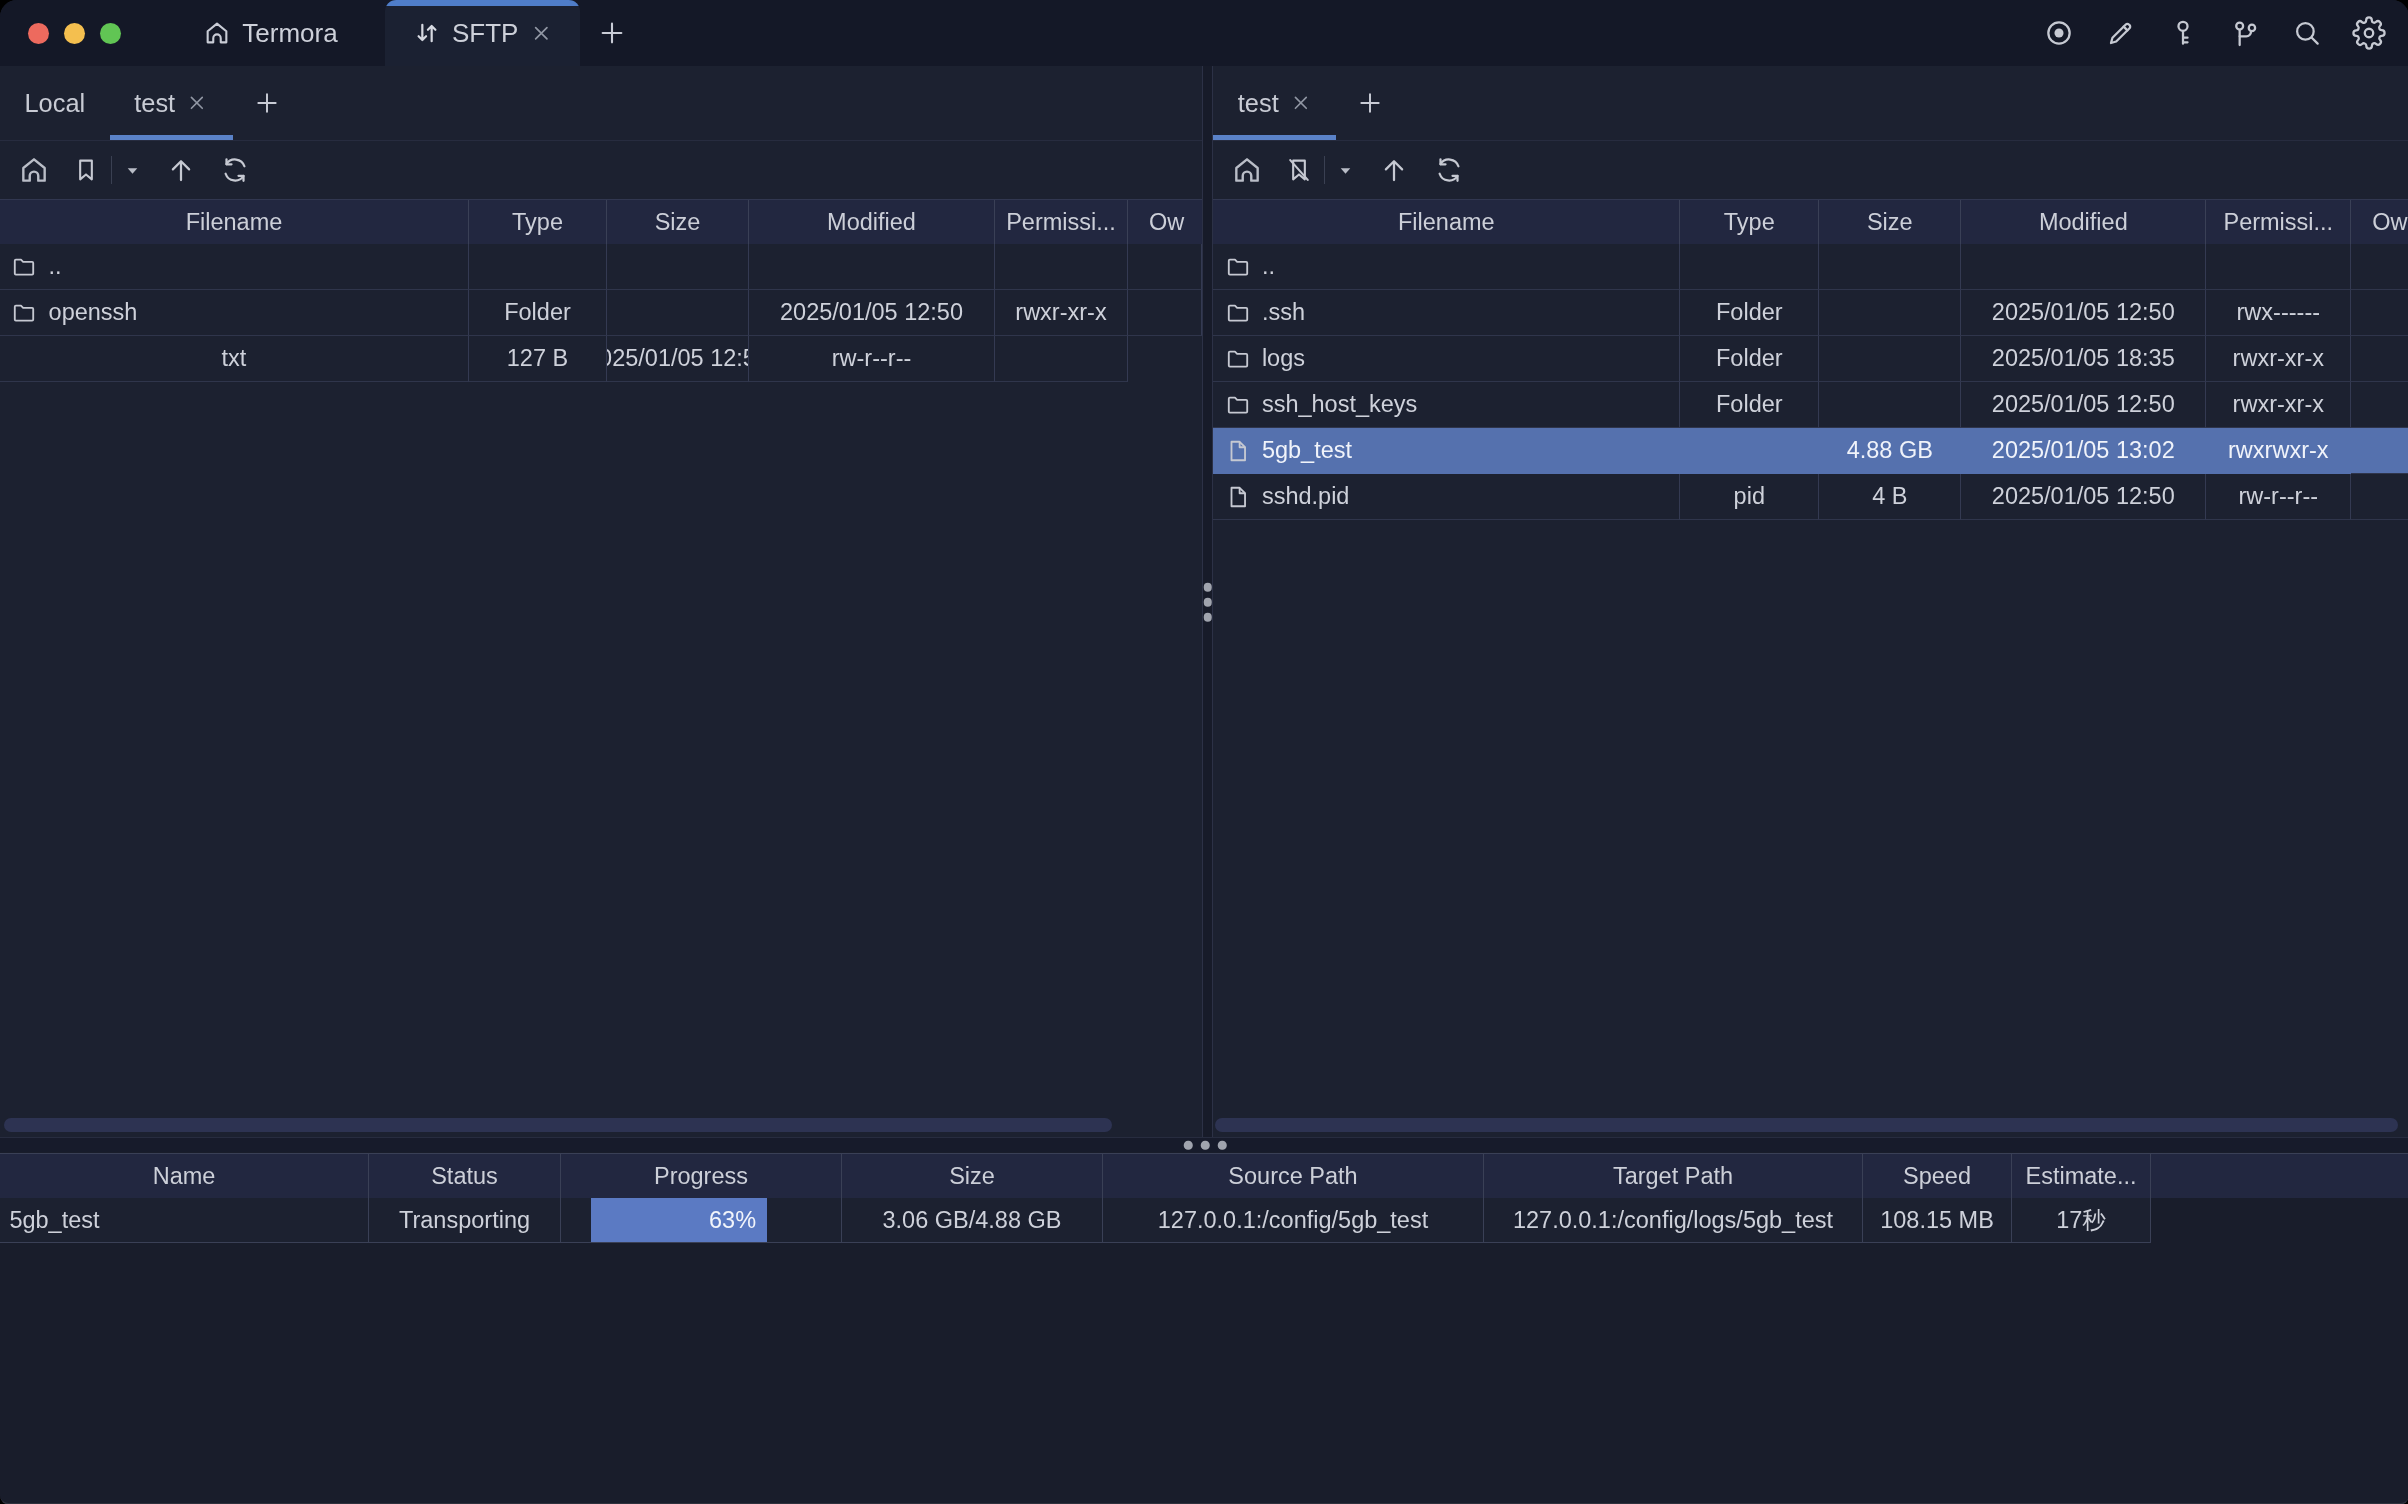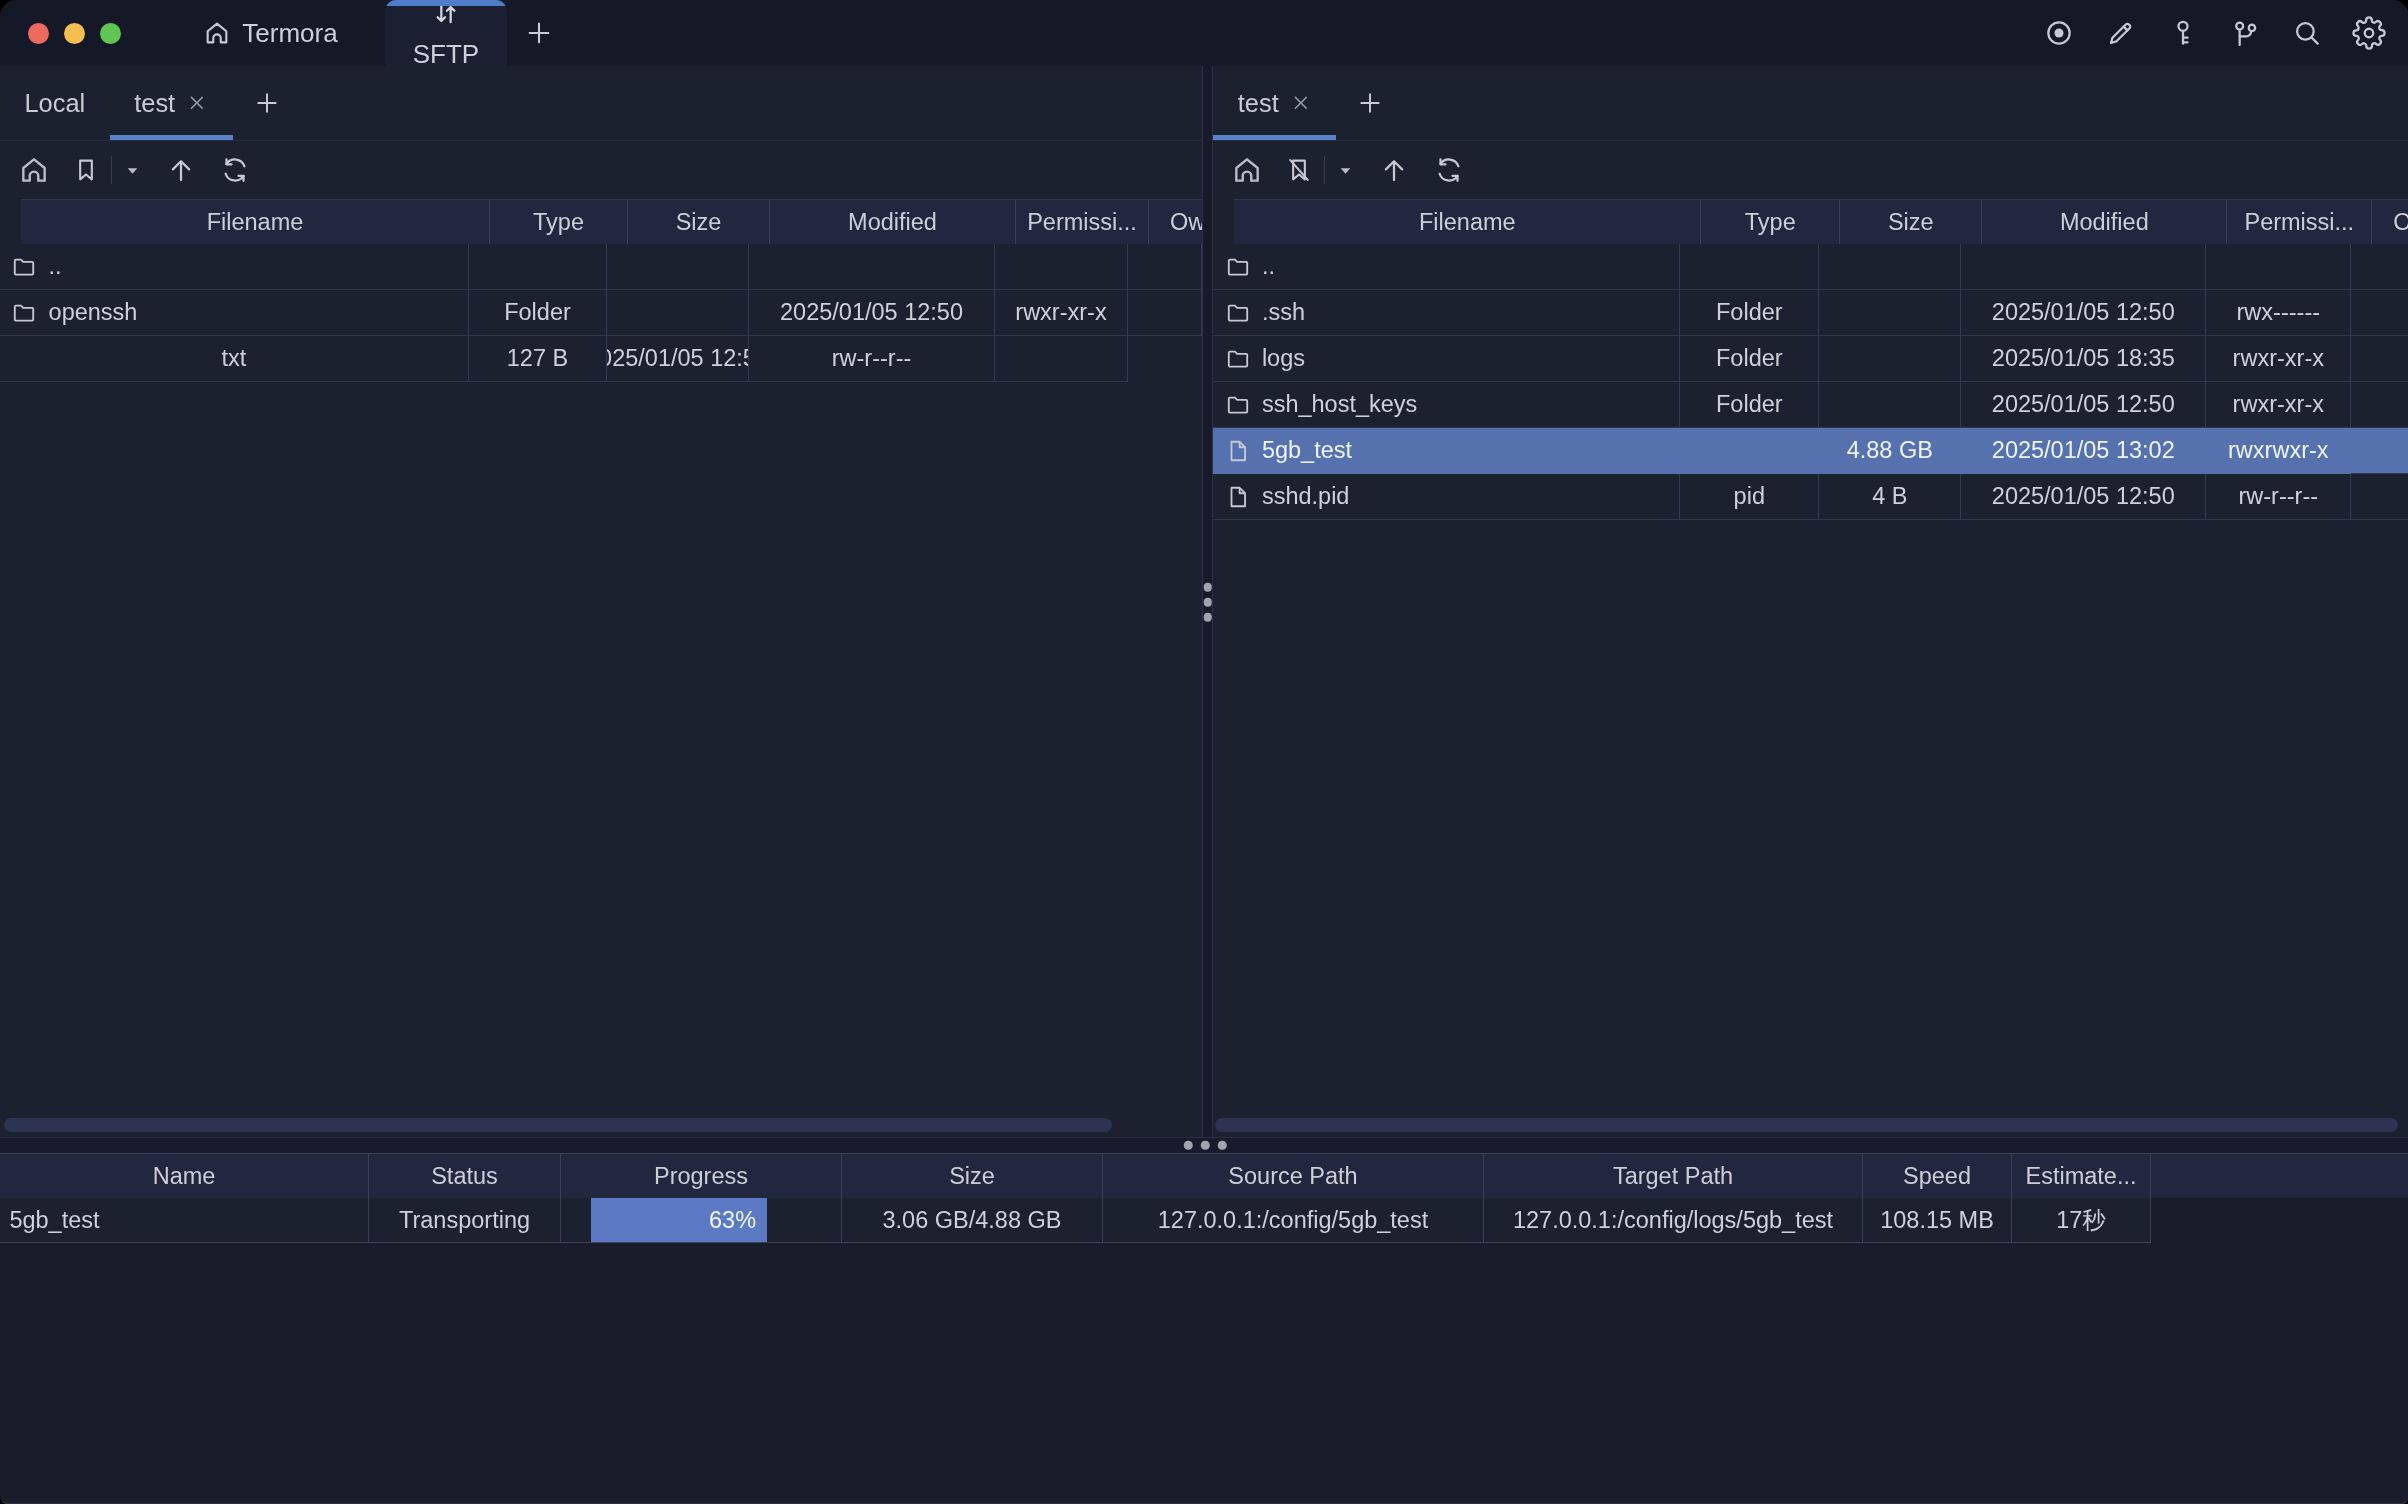--- a/index.html
+++ b/index.html
@@ -22,21 +22,21 @@
   .light.red { background: #ed6a5e; }
   .light.yellow { background: #f4bf4f; }
   .light.green { background: #61c554; }
 
   .app-tab {
     display: flex; align-items: center; gap: 11.3px; padding: 0 28px;
     font-size: 26px; color: #cdd0d9; position: relative;
   }
   .app-tab.plain { margin-left: 28px; }
   .app-tab.active {
-    margin-left: 19px; background: #1b2132; border-radius: 11.3px 11.3px 0 0; overflow: hidden; flex-direction: column;
+    margin-left: 19px; background: #1b2132; border-radius: 11.3px 11.3px 0 0; overflow: hidden;
   }
   .app-tab.active::before {
     content: ""; position: absolute; left: 0; top: 0; right: 0; height: 5.6px; background: #4f7dc9;
   }
   .titlebar-plus {
     width: 53px; display: flex; align-items: center; justify-content: center; margin-left: 5.6px;
   }
   .titlebar-spacer { flex: 1; }
   .titlebar-actions { display: flex; align-items: center; gap: 19px; padding-right: 19px; }
   .tb-btn { width: 43px; height: 43px; display: flex; align-items: center; justify-content: center; border-radius: 7.5px; }
@@ -80,21 +80,21 @@
   }
   .bm-group { display: flex; align-items: center; }
   .bm-divider { width: 0.9px; height: 28px; background: #3a4052; margin: 0 5.6px; }
   .pb-btn { display: flex; align-items: center; justify-content: center; padding: 0 5.6px; }
 
   
   .ftable { font-size: 23.5px; }
   .frow { display: grid; align-items: stretch; height: 46px; }
   .pane.left .frow { grid-template-columns: 469px 138px 142px 246px 133px 1fr; }
   .pane.right .frow { grid-template-columns: 467px 139px 142px 245px 145px 1fr; }
-  .fhead { background: #222740; border-top: 0.9px solid #313750; height: 45px; margin-left: 21px; }
+  .fhead { background: #222740; border-top: 0.9px solid #313750; height: 45px; }
   .fhead .cell { color: #cccfd8; justify-content: center; border-right: 0.9px solid #3a4056; }
   .cell { display: flex; align-items: center; overflow: hidden; white-space: nowrap; }
   .frow.body .cell { border-right: 0.9px solid #343a52; border-bottom: 0.9px solid #2f354b; justify-content: center; }
   .frow.body .cell.name { justify-content: flex-start; padding-left: 11.3px; gap: 11.3px; }
   .frow.body .cell.fill, .fhead .cell.fill { border-bottom: 0.9px solid #2f354b; }
   .fhead .cell.fill { border-bottom: none; justify-content: flex-start; padding-left: 21px; border-right: none; }
   .frow.selected { background: #5571ae; }
   .frow.selected .cell { border-color: transparent; color: #f0f3fa; }
 
   

